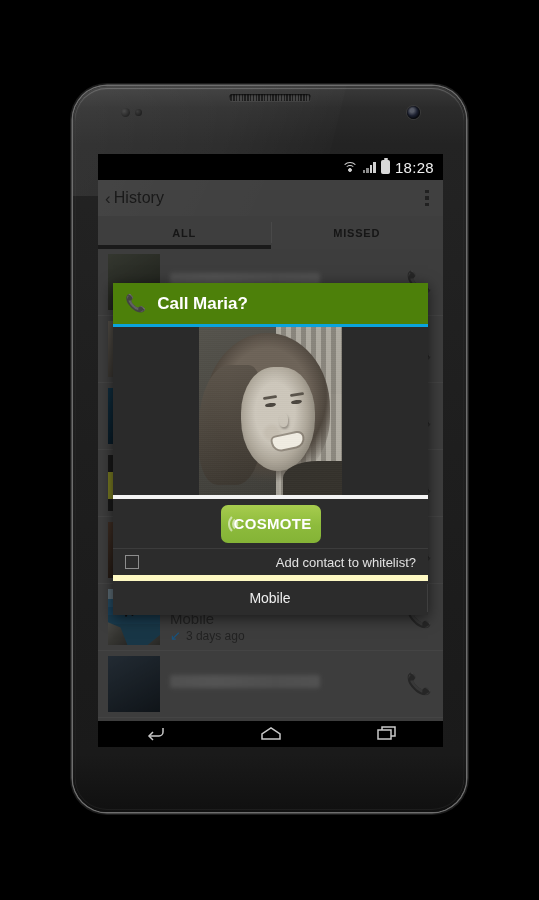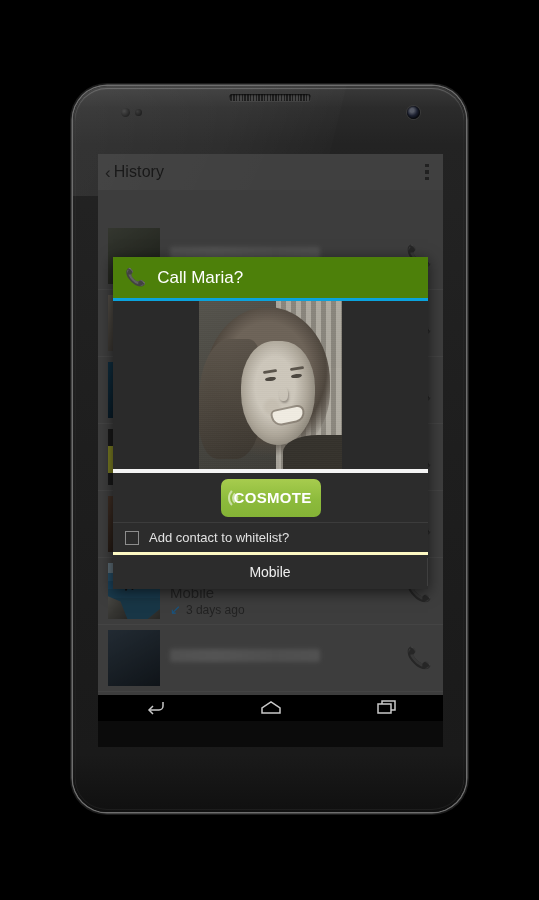--- a/index.html
+++ b/index.html
@@ -152,21 +152,21 @@
 
   
   #dialog{
     position:absolute; left:15px; top:103px; width:315px;
     background:#2c2c2c; box-shadow:0 3px 14px rgba(0,0,0,.6);
   }
   #dlg-header{
     background:#4d800a; height:41px; display:flex; align-items:center; padding:0 12px; gap:11px;
   }
   #dlg-header .ph{ color:#fff; font-size:17px; line-height:1; transform:rotate(0deg); }
-  #dlg-title{ color:#fff; font-size:17px; }
+  #dlg-title{ color:#fff; font-size:17px;font-weight:bold; }
   #dlg-accent{ height:3px; background:#0aa3dd; }
 
   #dlg-photo{
     height:168px; background:#2a2a2a; display:flex; align-items:center; justify-content:center;
     position:relative; overflow:hidden;
   }
   
   .portrait{ width:143px; height:168px; position:relative; overflow:hidden;
     background:linear-gradient(180deg,#6f6c63 0 40%,#807c72 40% 70%,#6a675f 100%); }
   .portrait .bgwin{ position:absolute; right:0; top:0; width:46%; height:100%;
@@ -215,21 +215,21 @@
   .cosmote .rings i{ position:absolute; left:0; top:50%; transform:translateY(-50%);
     border:2px solid rgba(255,255,255,.55); border-radius:50%;
     border-right-color:transparent; border-top-color:transparent; border-bottom-color:transparent;}
   .cosmote .rings i:nth-child(1){ width:8px;  height:8px;  margin-left:8px;}
   .cosmote .rings i:nth-child(2){ width:15px; height:15px; margin-left:4px;}
   .cosmote .rings i:nth-child(3){ width:22px; height:22px; margin-left:0px;}
   .cosmote .word{ color:#fff; font-size:15px; font-weight:bold; letter-spacing:.3px;
     margin-left:4px; }
 
   #dlg-check{ height:32px; display:flex; align-items:center; gap:10px; padding:0 12px;
-    border-bottom:3px solid #fef9c3; }
+    border-bottom:6px solid #fef9c3;justify-content:space-between; }
   .cbox{ width:14px;height:14px;border:1.6px solid #8d8d8d; background:transparent; }
   #dlg-check .lbl{ color:#e2e2e2; font-size:13px; }
 
   #dlg-buttons{ height:34px; display:flex; }
   #dlg-buttons .btn{ flex:1; display:flex; align-items:center; justify-content:center;
     color:#efefef; font-size:14px; }
   #dlg-buttons .vdiv{ width:1px; background:#3f3f3f; margin:3px 0; }
 
   
   #navbar{ height:26px; background:#000; display:flex; align-items:center;
@@ -242,34 +242,54 @@
 
 <div id="device">
   <div id="glare"></div>
   <div id="earpiece"></div>
   <div id="sensor1"></div>
   <div id="sensor2"></div>
   <div id="frontcam"></div>
 
   <div id="screen">
 
+    <div id="statusbar">
+      <span class="ic-wifi">
+          <i></i>
+          <i></i>
+          <i></i>
+        </span>
+      <span class="ic-sig">
+          <b></b>
+          <b></b>
+          <b></b>
+          <b></b>
+        </span>
+      <span class="ic-batt"></span>
+      <span class="clock">18:28</span>
+    </div>
 
     <div id="app">
 
       <div id="actionbar">
         <div class="glare"></div>
         <span class="chev-back">‹</span>
         <span class="title">History</span>
         <span id="overflow">
             <s></s>
             <s></s>
             <s></s>
           </span>
       </div>
 
+      <div id="tabs">
+        <div class="tab sel">ALL</div>
+        <div class="divider"></div>
+        <div class="tab">MISSED</div>
+      </div>
 
       <div id="list">
         <div class="row">
           <div class="thumb tg1"></div>
           <div class="meta">
             <div class="blurname"></div>
           </div>
           <div class="callic">📞</div>
         </div>
         <div class="row">

